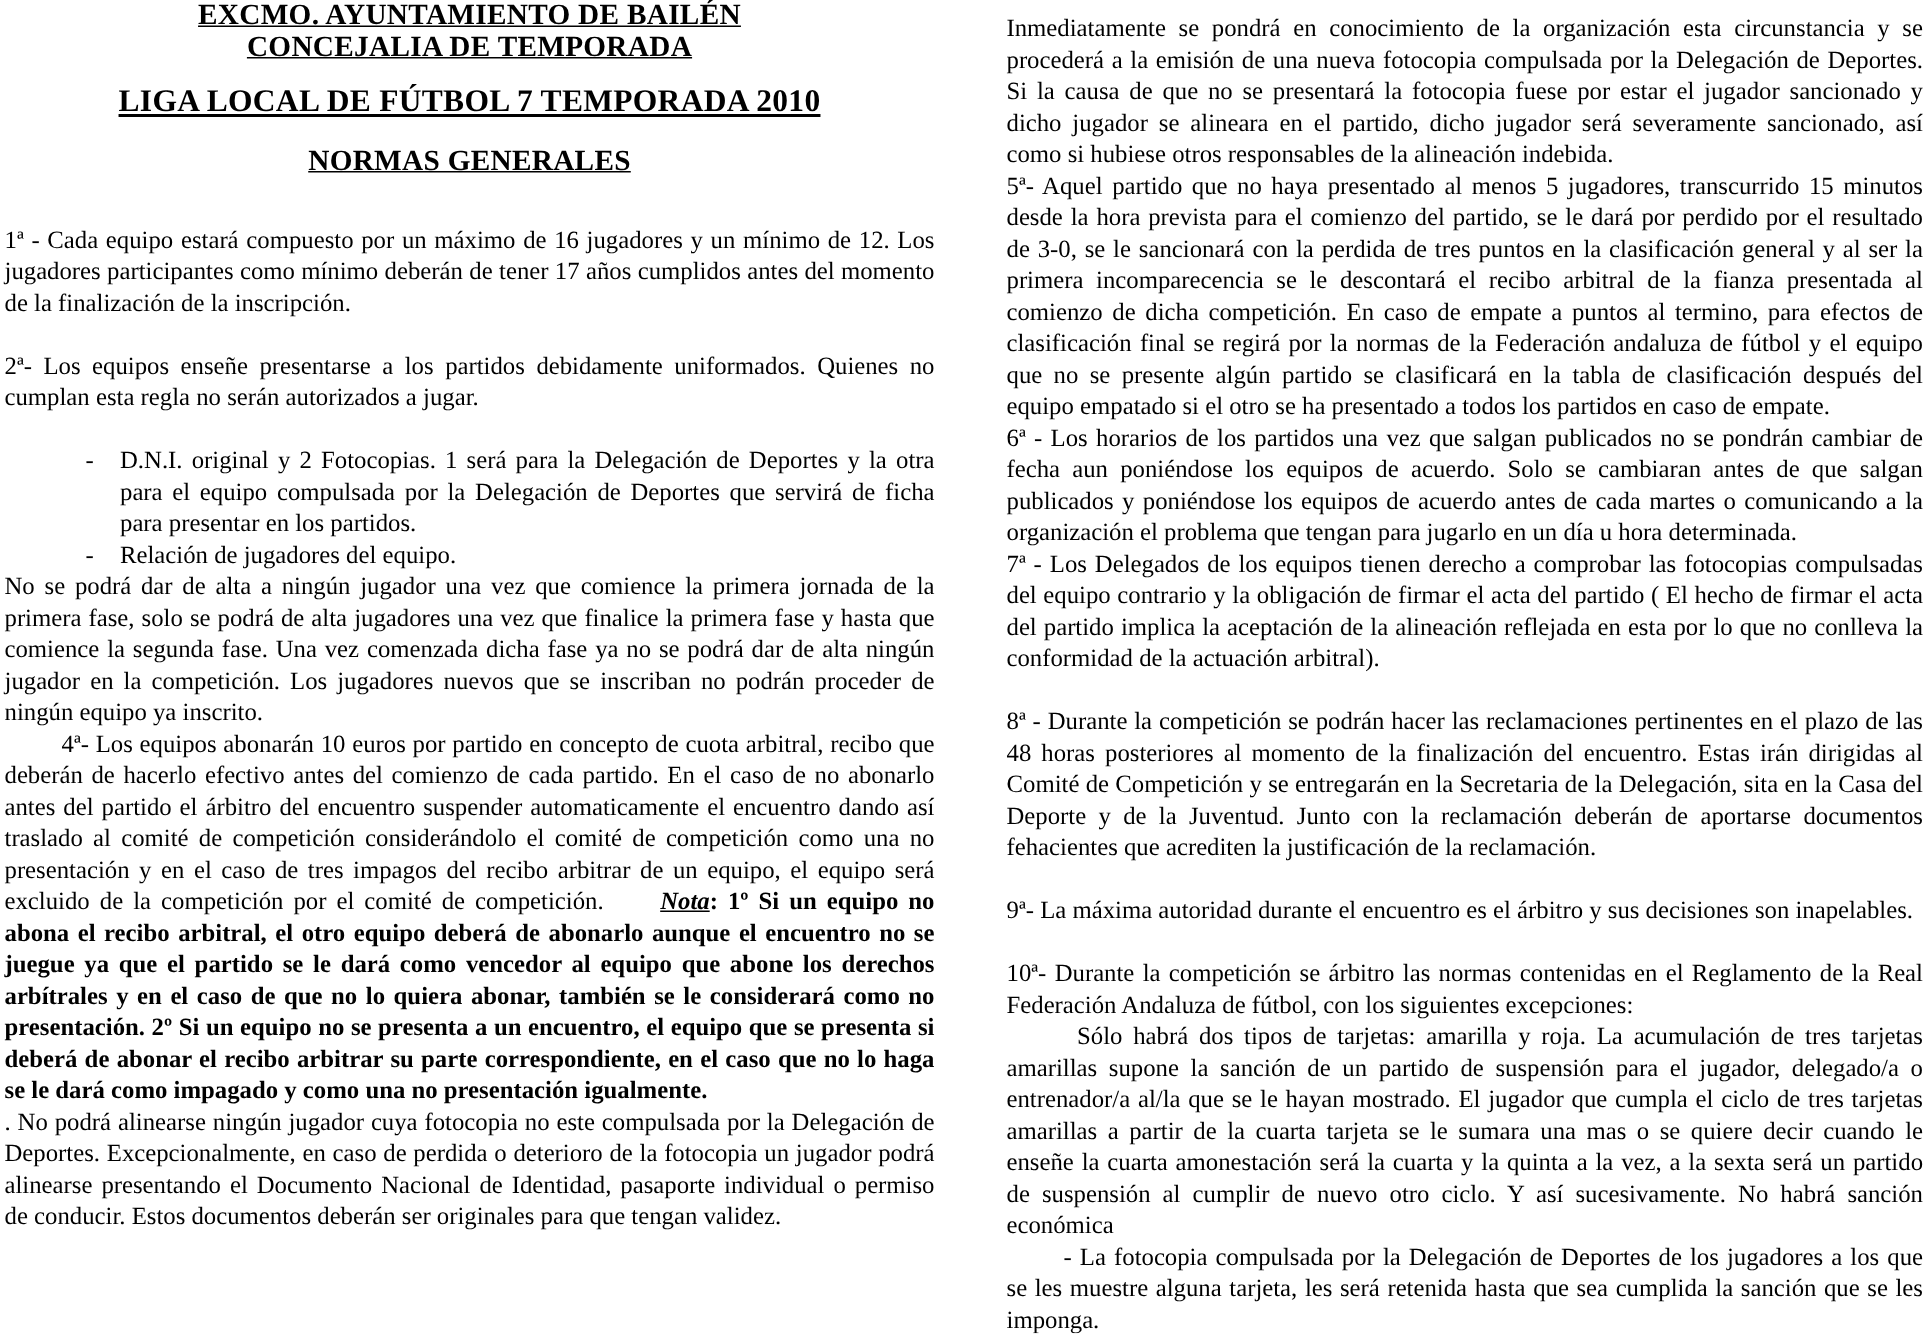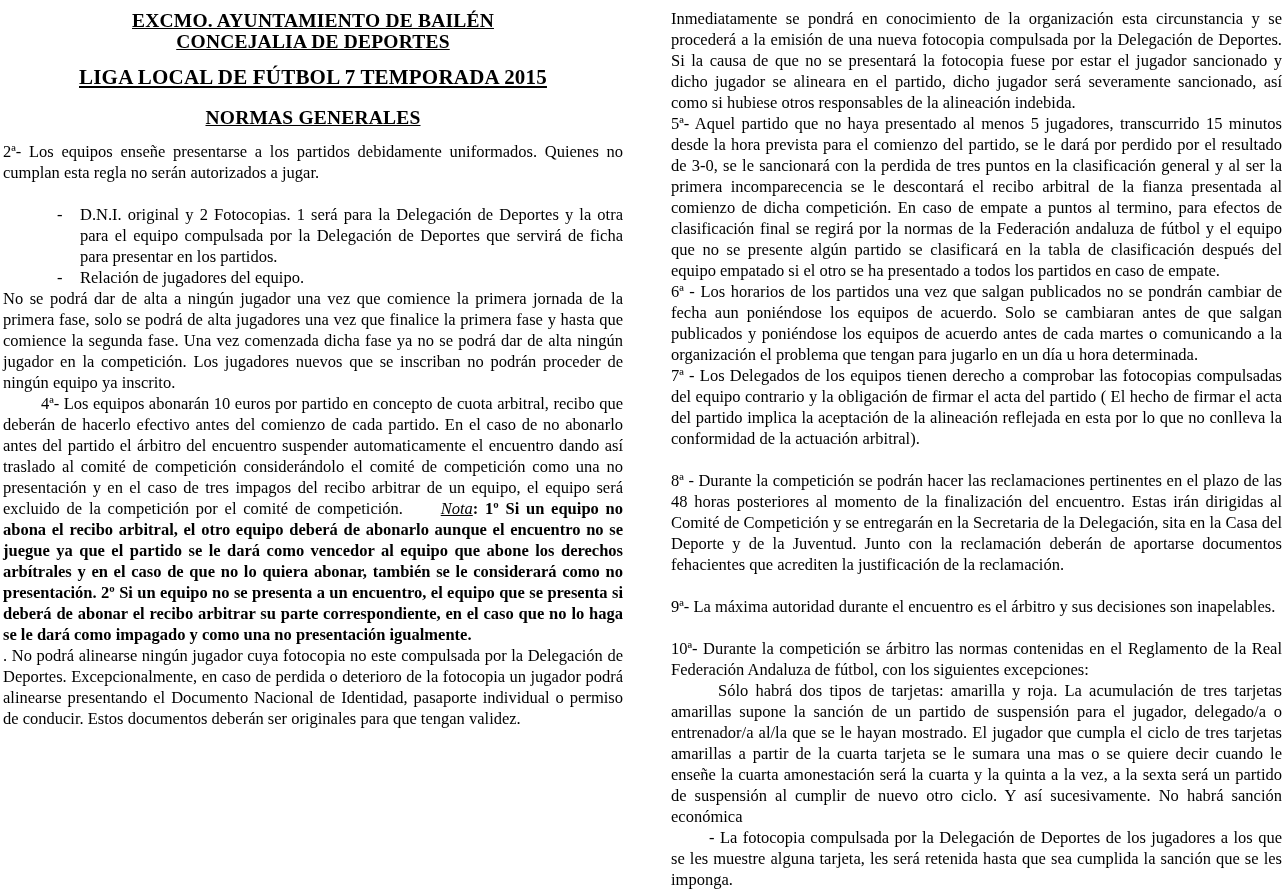--- a/index.html
+++ b/index.html
@@ -10,57 +10,58 @@
     overflow: hidden;
     background: #ffffff;
     color: #000000;
     display: flex;
     padding: 0 2px 0 3px;
     font-family: "Liberation Serif", "DejaVu Serif", serif;
     font-size: 16.5px;
     line-height: 21px;
   }
   .col { flex: none; }
-  .col-left  { width: 620px; padding-top: 10px; }
+  .col-left  { width: 620px; }
   .gutter    { width: 48px; flex: none; }
   .col-right { width: 611px; padding-top: 8px; }
 
   .para { margin: 0; text-align: justify; }
   .sp   { margin-bottom: 21px; }
 
   .hdr {
     text-align: center;
     font-weight: bold;
     text-decoration: underline;
     letter-spacing: 0.2px;
   }
   .hdr-org   { font-size: 19.5px; line-height: 21px; }
   .hdr-title { font-size: 21px;   line-height: 23px; margin-top: 14px; }
-  .hdr-sub   { font-size: 19.5px; line-height: 21px; margin-top: 18px; margin-bottom: 13px; }
+  .hdr-sub   { font-size: 19.5px; line-height: 21px; margin-top: 18px; margin-bottom: 31px; }
 
   .indent-lg { text-indent: 47px; }
   .indent-md { text-indent: 38px; }
 
   .li { margin: 0; padding-left: 77px; position: relative; text-align: justify; }
   .li-dash { position: absolute; left: 54px; top: 0; }
 
-  .nota-label { font-weight: normal; font-style: italic; text-decoration: underline; margin-left: 31px; }
+  .nota-label { font-weight: bold; font-style: italic; text-decoration: underline; margin-left: 31px; }
   .nota-rest  { font-weight: bold; }
 </style>
 </head>
 <body>
 
 <div class="page">
 
   <div class="col col-left">
     <div class="hdr hdr-org">EXCMO. AYUNTAMIENTO DE BAILÉN</div>
-    <div class="hdr hdr-org">CONCEJALIA DE DEPORTES</div>
-    <div class="hdr hdr-title">LIGA LOCAL DE FÚTBOL 7 TEMPORADA 2015</div>
+    <div class="hdr hdr-org">CONCEJALIA DE TEMPORADA</div>
+    <div class="hdr hdr-title">LIGA LOCAL DE FÚTBOL 7 TEMPORADA 2010</div>
     <div class="hdr hdr-sub">NORMAS GENERALES</div>
 
+    <p class="para sp">1ª - Cada equipo estará compuesto por un máximo de 16 jugadores y un mínimo de 12. Los jugadores participantes como mínimo deberán de tener 17 años cumplidos antes del momento de la finalización de la inscripción.</p>
 
 
     <p class="para sp">2ª- Los equipos enseñe presentarse a los partidos debidamente uniformados. Quienes no cumplan esta regla no serán autorizados a jugar.</p>
 
 
     <div class="li">
       <span class="li-dash">-</span>
       <span>D.N.I. original y 2 Fotocopias. 1 será para la Delegación de Deportes y la otra para el equipo compulsada por la Delegación de Deportes que servirá de ficha para presentar en los partidos.</span>
     </div>
     <div class="li">

